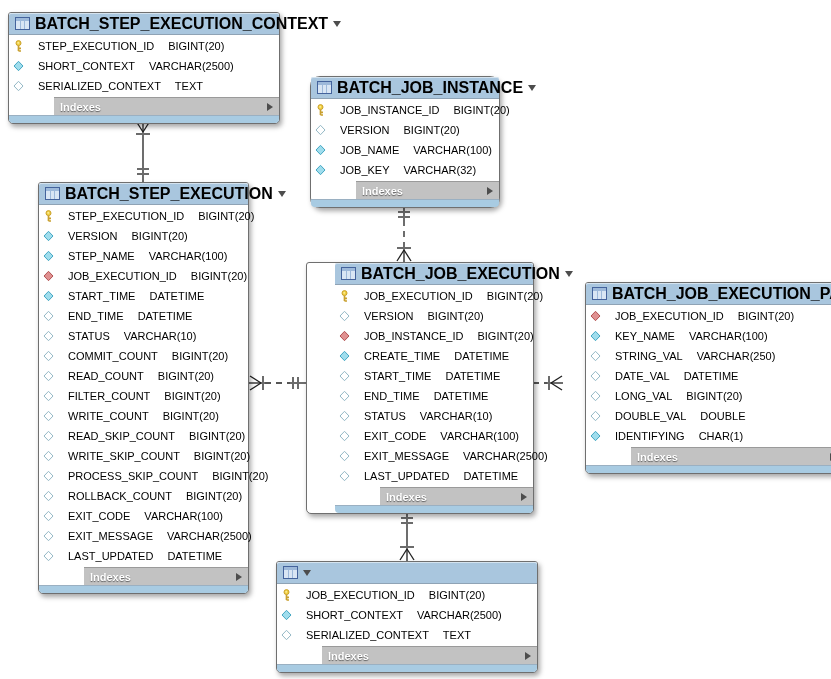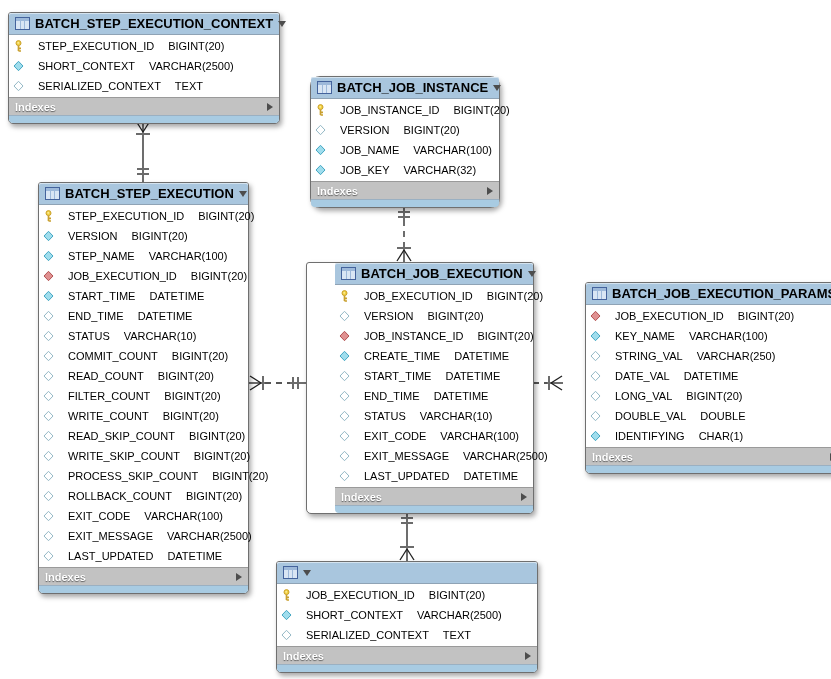--- a/index.html
+++ b/index.html
@@ -5,27 +5,27 @@
   :root{
     --canvas-bg:#ffffff; --header-bg:#a9c6de; --strip-bg:#a8cbe2; --footer-bg:#c2c2c2;
     --row-bg:#ffffff; --border:#6f6f6f; --footer-text:#ffffff; --line:#1f1f1f; --bar:#6b6b6b;
   }
   html,body{margin:0;padding:0;background:var(--canvas-bg);}
   #canvas{position:relative;width:831px;height:679px;font-family:"Liberation Sans",sans-serif;overflow:hidden;background:var(--canvas-bg);}
   .table{position:absolute;background:var(--row-bg);border:1px solid var(--border);
          border-radius:3px 3px 5px 5px;box-shadow:2px 3px 5px rgba(0,0,0,0.35);}
   .hdr{height:21px;background:var(--header-bg);display:flex;align-items:center;padding:0 6px;gap:5px;
        border-bottom:1px solid #8fa3b5;border-radius:2px 2px 0 0;box-shadow:inset 0 1px 0 rgba(255,255,255,.5);}
-  .title{font-weight:bold;font-size:13px;flex:1 1 auto;white-space:nowrap;color:#000;}
+  .title{font-weight:bold;font-size:16px;flex:1 1 auto;white-space:nowrap;color:#000;}
   .caret{width:0;height:0;border-left:4.5px solid transparent;border-right:4.5px solid transparent;border-top:6px solid #4d4d4d;flex:0 0 auto;}
   .rows{padding:1px 0;}
   .row{height:20px;display:flex;align-items:center;gap:14px;padding:0 4px;font-size:11px;color:#000;white-space:nowrap;}
   .icn{width:11px;height:12px;flex:0 0 11px;display:flex;align-items:center;justify-content:center;}
   .ftr{height:17px;background:var(--footer-bg);border-top:1px solid #9a9a9a;display:flex;align-items:center;
-       padding:0 6px;font-size:11px;font-weight:bold;color:var(--footer-text);text-shadow:0 1px 1px rgba(80,80,80,.85);}
+       padding:0 6px;font-size:11px;font-weight:bold;color:var(--footer-text);text-shadow:0 1px 1px rgba(80,80,80,.85);margin-left:45px;}
   .ftr .arrow{margin-left:auto;width:0;height:0;border-top:4.5px solid transparent;border-bottom:4.5px solid transparent;border-left:6.5px solid #4d4d4d;}
   .strip{height:7px;background:var(--strip-bg);border-top:1px solid #9ab0c2;border-radius:0 0 4px 4px;}
   #rel{position:absolute;left:0;top:0;pointer-events:none;}
   #rel line{stroke:var(--line);stroke-width:1.3;}
   #rel line.bar{stroke:var(--bar);stroke-width:2;}
   #rel line.dash{stroke-dasharray:6 5;}
 </style>
 </head>
 <body>
 

